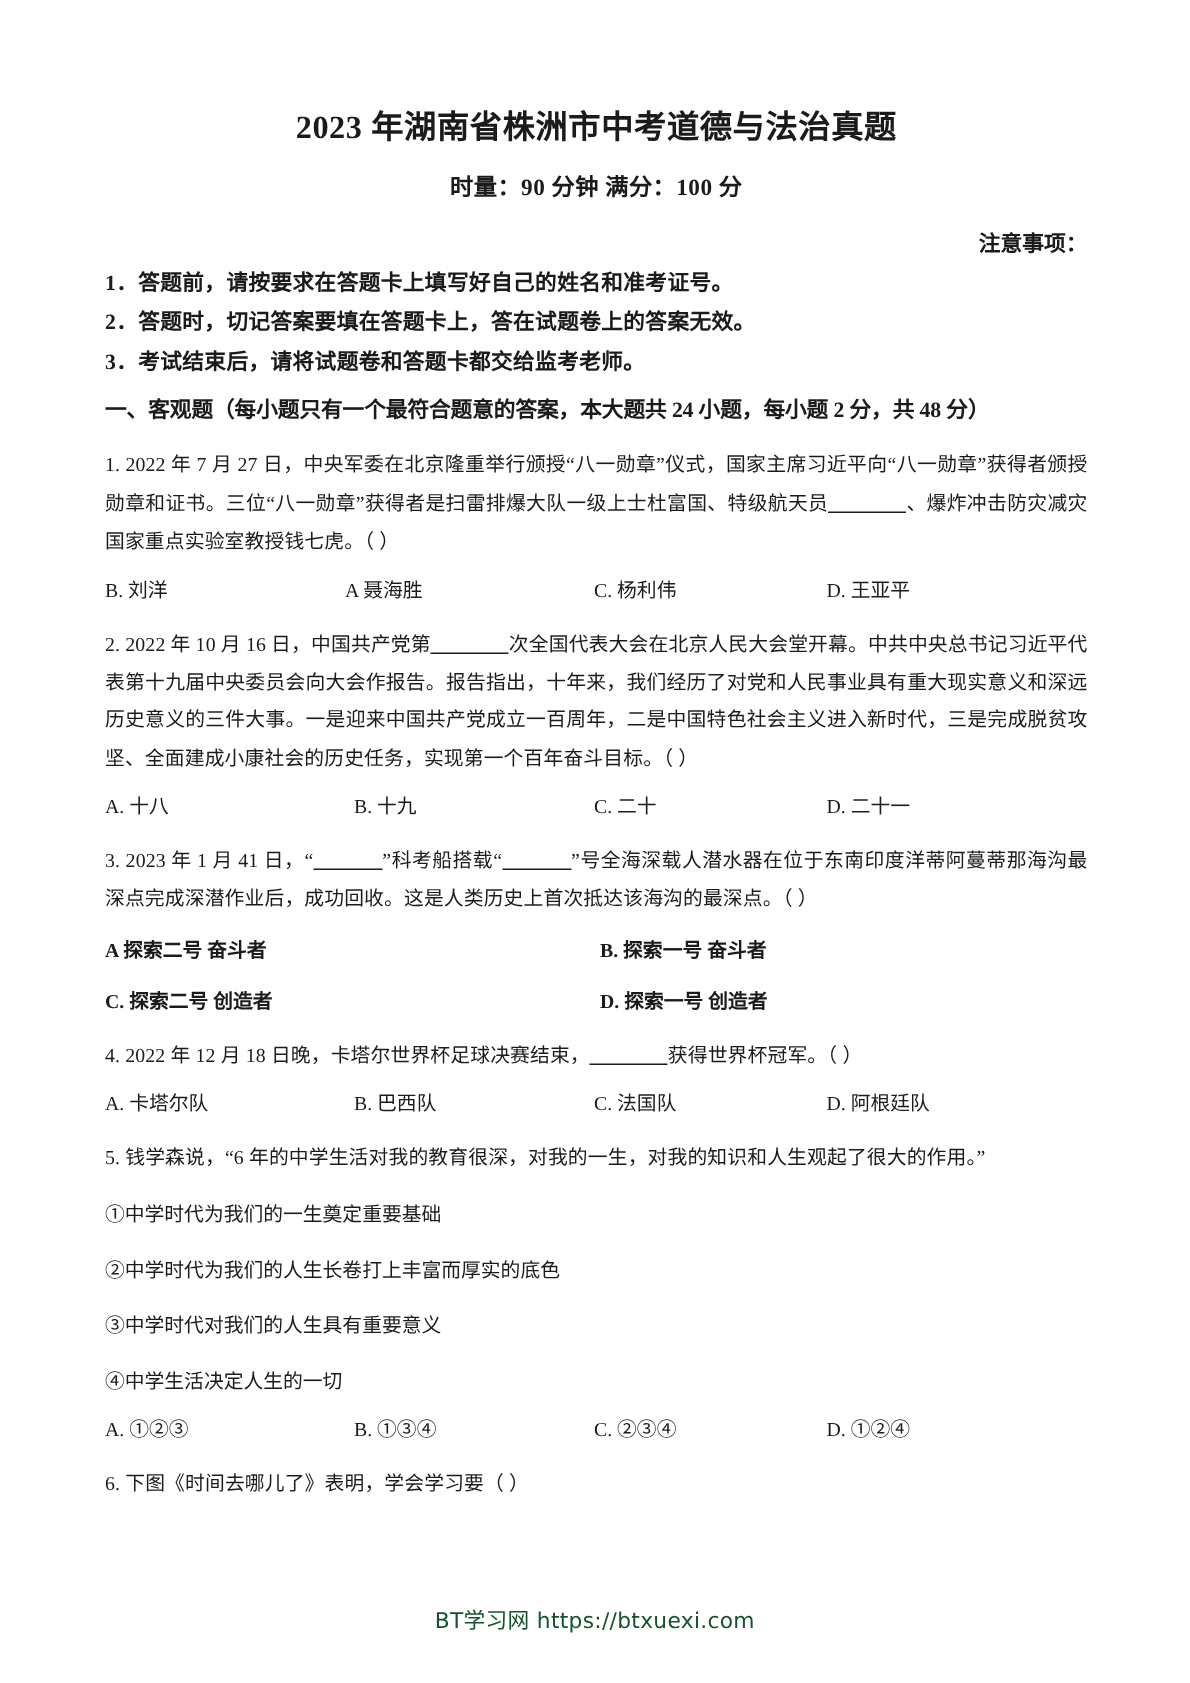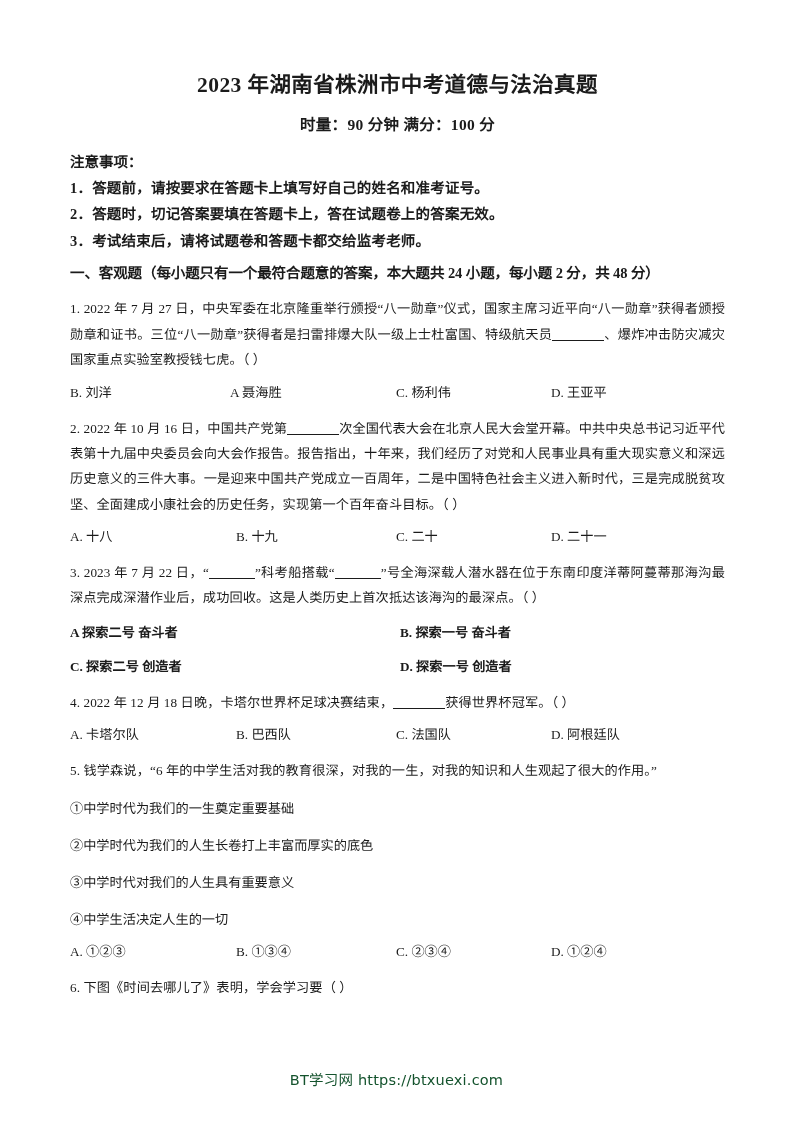--- a/index.html
+++ b/index.html
@@ -37,20 +37,21 @@
     font-size: 15.5px;
     font-weight: bold;
     margin: 12px 0 0 0;
     letter-spacing: 0.3px;
   }
   .notice-head {
     font-size: 14.5px;
     font-weight: bold;
     margin: 18px 0 0 0;
     line-height: 1.5;
+    text-align: right;
   }
   .notice-item {
     font-size: 14.5px;
     font-weight: bold;
     line-height: 1.62;
     margin: 3px 0 0 0;
     letter-spacing: 0.2px;
   }
   .section-head {
     font-size: 14.5px;
@@ -152,21 +153,21 @@
     <p class="q-stem"><span>2. 2022 年 10 月 16 日，中国共产党第</span><span class="blank-line"></span><span>次全国代表大会在北京人民大会堂开幕。中共中央总书记习近平代表第十九届中央委员会向大会作报告。报告指出，十年来，我们经历了对党和人民事业具有重大现实意义和深远历史意义的三件大事。一是迎来中国共产党成立一百周年，二是中国特色社会主义进入新时代，三是完成脱贫攻坚、全面建成小康社会的历史任务，实现第一个百年奋斗目标。（      ）</span></p>
     <div class="opts-row">
       <span class="opt opt-c1">A. 十八</span>
       <span class="opt opt-c2">B. 十九</span>
       <span class="opt opt-c3">C. 二十</span>
       <span class="opt opt-c4">D. 二十一</span>
     </div>
   </div>
 
   <div class="q-block">
-    <p class="q-stem"><span>3. 2023 年 7 月 22 日，“</span><span class="blank-short"></span><span>”科考船搭载“</span><span class="blank-short"></span><span>”号全海深载人潜水器在位于东南印度洋蒂阿蔓蒂那海沟最深点完成深潜作业后，成功回收。这是人类历史上首次抵达该海沟的最深点。（      ）</span></p>
+    <p class="q-stem"><span>3. 2023 年 1 月 41 日，“</span><span class="blank-short"></span><span>”科考船搭载“</span><span class="blank-short"></span><span>”号全海深载人潜水器在位于东南印度洋蒂阿蔓蒂那海沟最深点完成深潜作业后，成功回收。这是人类历史上首次抵达该海沟的最深点。（      ）</span></p>
     <div class="opts-2col">
       <span class="opt-half">A  探索二号   奋斗者</span>
       <span class="opt-half">B. 探索一号   奋斗者</span>
     </div>
     <div class="opts-2col">
       <span class="opt-half">C. 探索二号   创造者</span>
       <span class="opt-half">D. 探索一号   创造者</span>
     </div>
   </div>
 

